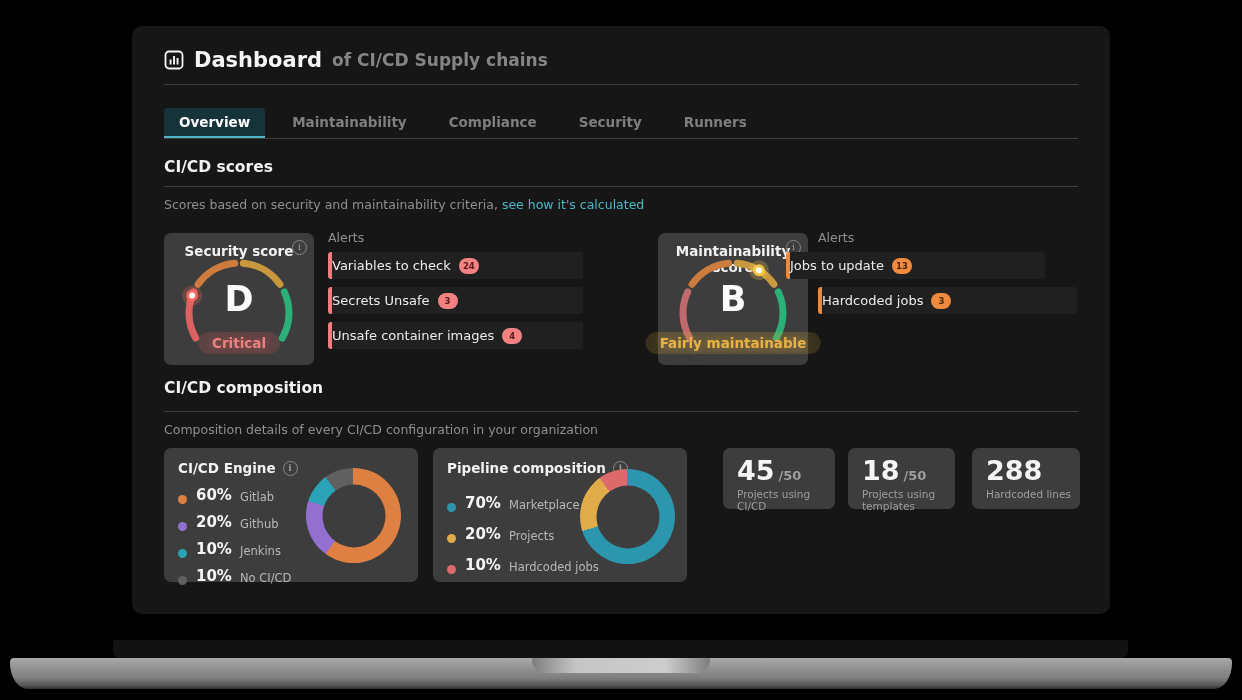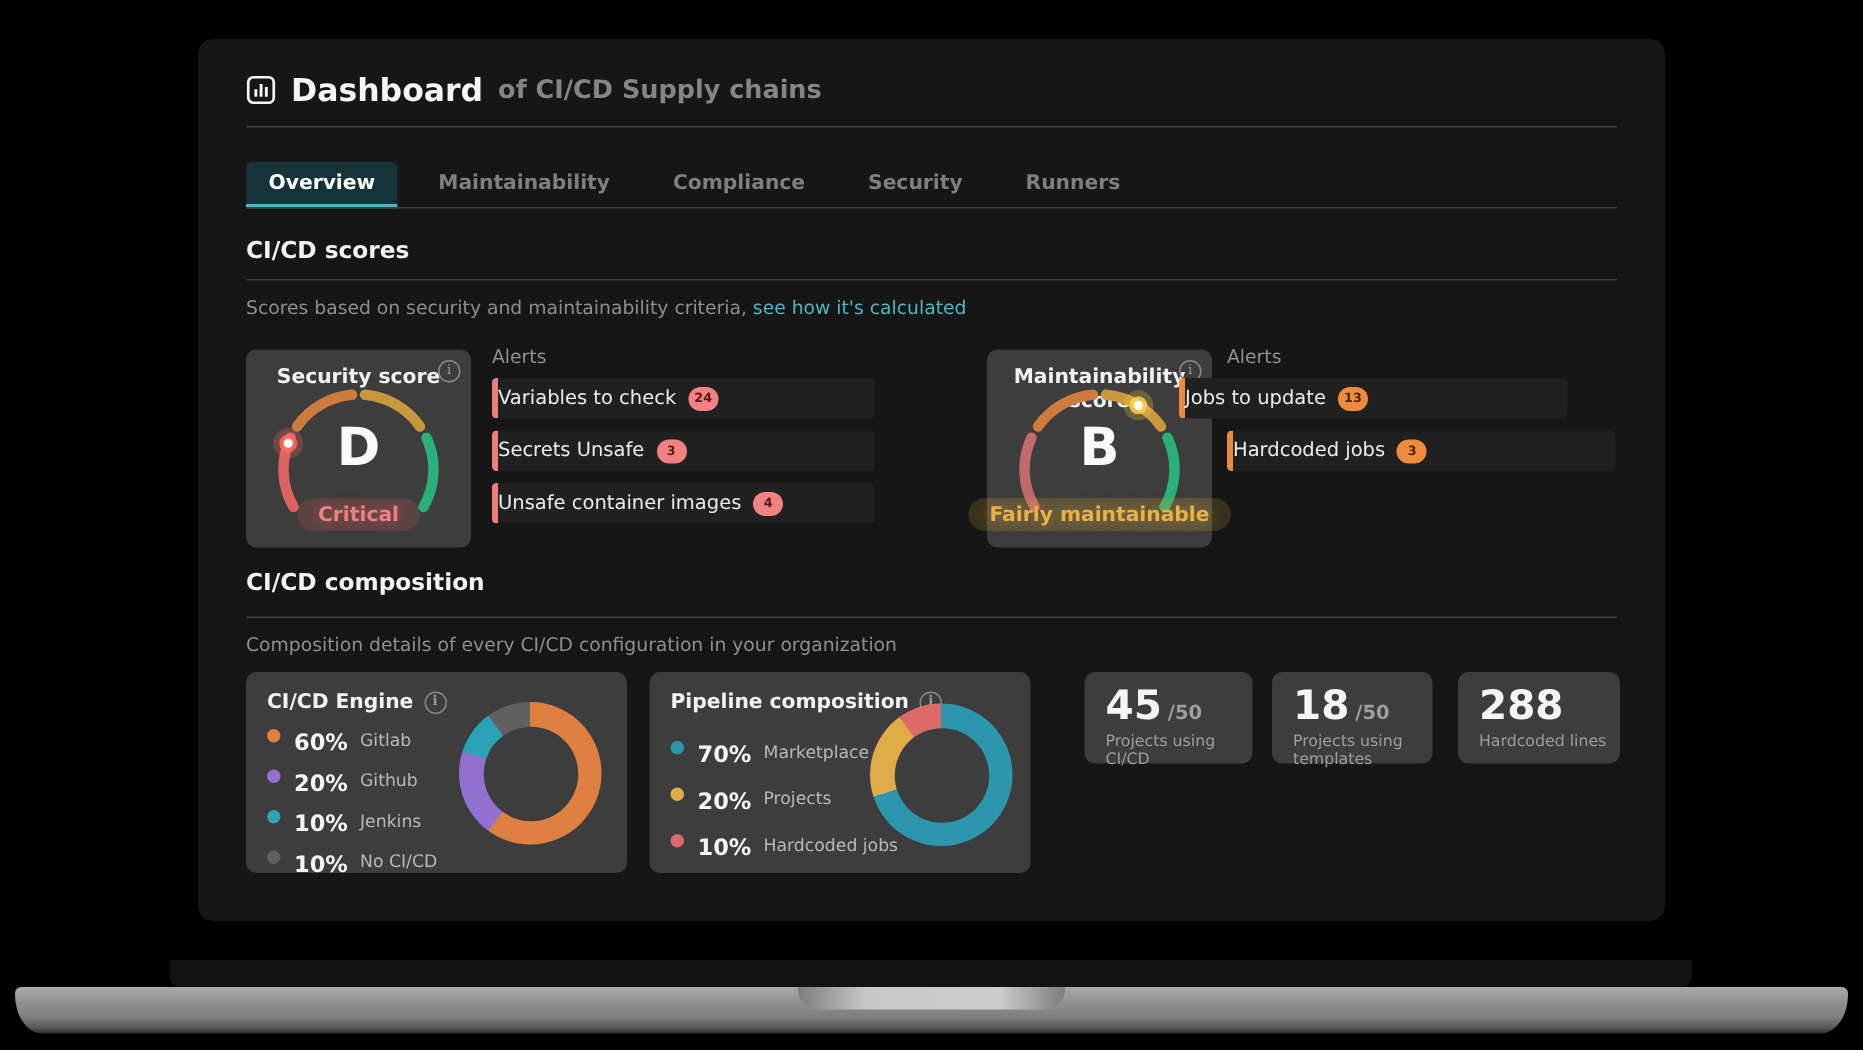--- a/index.html
+++ b/index.html
@@ -79,21 +79,21 @@
   
   .comp-card{
     position:absolute;width:254px;height:134px;background:#3d3d3d;border-radius:7px;box-sizing:border-box;
   }
   .comp-title{
     position:absolute;top:12px;left:14px;font-size:13.5px;font-weight:bold;color:#f2f2f2;
     display:flex;align-items:center;gap:7px;
   }
   .comp-title .info-icon{position:static;flex:none;}
   .legend{position:absolute;left:14px;display:flex;flex-direction:column;}
-  .legend-row{display:flex;align-items:flex-start;}
+  .legend-row{display:flex;align-items:flex-end;}
   .dot{width:9px;height:9px;border-radius:50%;margin-right:9px;flex:none;}
   .pct{font-size:15px;font-weight:bold;color:#f5f5f5;width:44px;}
   .legend-lbl{font-size:11.5px;color:#b8b8b8;}
   .donut{position:absolute;width:95px;height:95px;border-radius:50%;}
   .donut .hole{
     position:absolute;left:50%;top:50%;width:63px;height:63px;border-radius:50%;
     transform:translate(-50%,-50%);background:#3d3d3d;
   }
 
   

